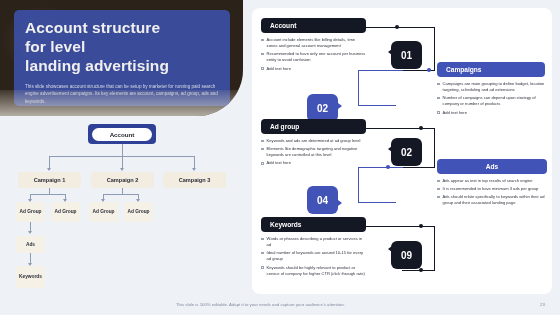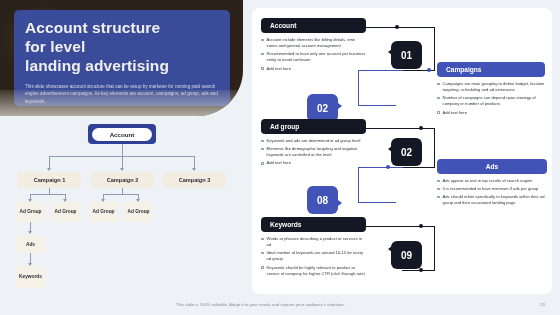--- a/index.html
+++ b/index.html
@@ -297,21 +297,21 @@
         <div class="bullet">
           <span class="bdot"></span>
           <span class="btxt">It is recommended to have minimum 3 ads per group</span>
         </div>
         <div class="bullet">
           <span class="bdot"></span>
           <span class="btxt">Ads should relate specifically to keywords within their ad group and their associated landing page</span>
         </div>
       </div>
     </div>
-    <div class="badge bd-blue" style="left:55px; top:178px;">08</div>
+    <div class="badge bd-blue" style="left:55px; top:178px;">04</div>
 
     <div class="sec" style="left:9px; top:209px; width:105px;">
       <div class="sec-head head-dark">Keywords</div>
       <div class="bullets">
         <div class="bullet">
           <span class="bdot"></span>
           <span class="btxt">Words or phrases describing a product or services in ad</span>
         </div>
         <div class="bullet">
           <span class="bdot"></span>

